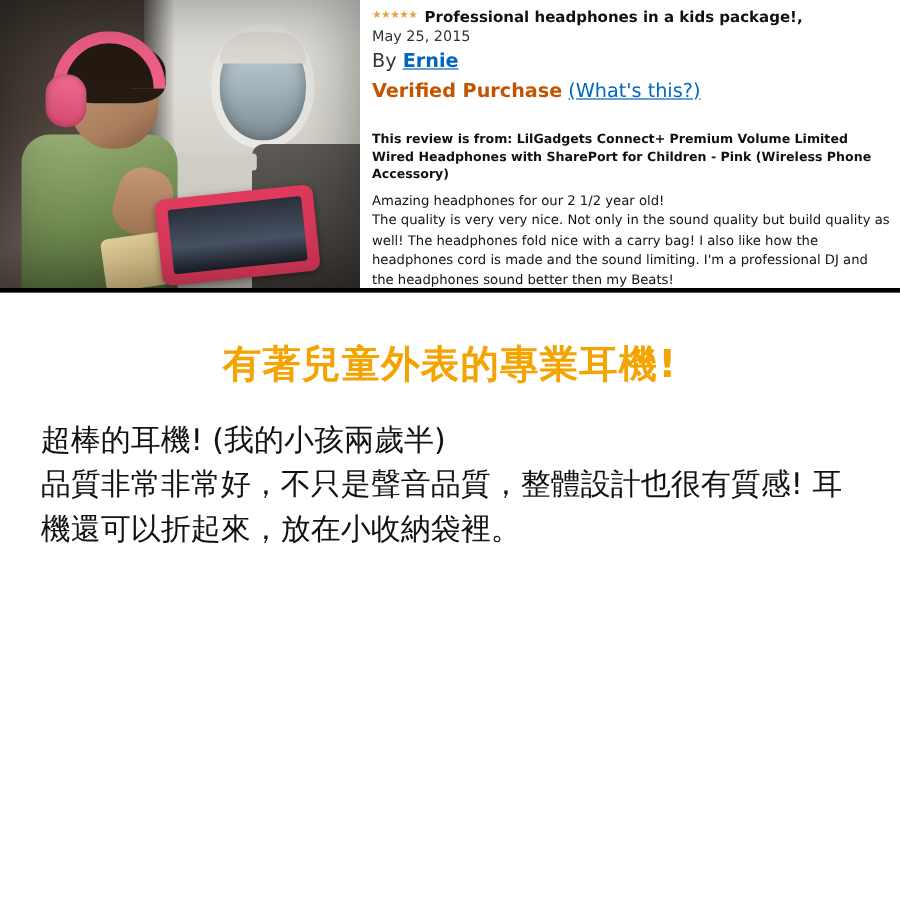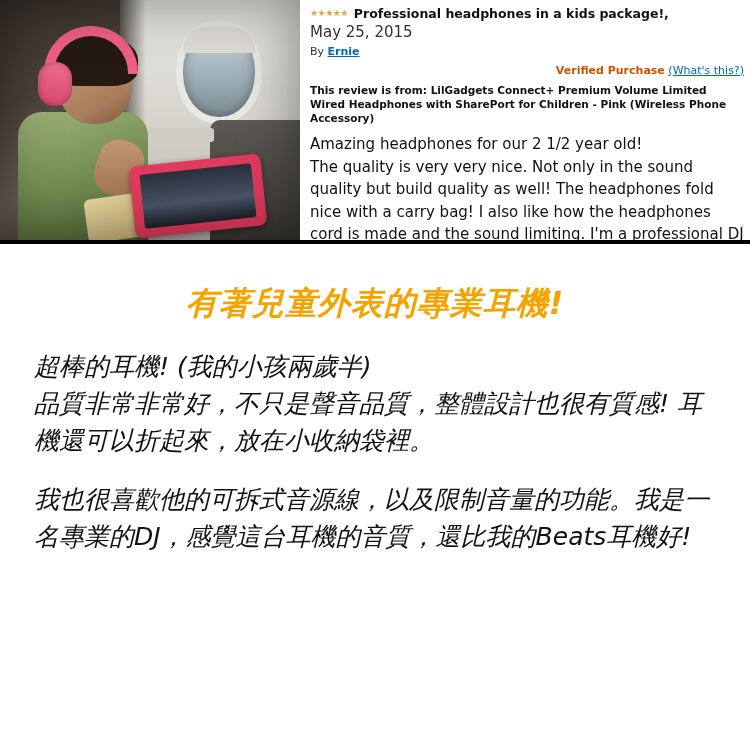--- a/index.html
+++ b/index.html
@@ -163,60 +163,59 @@
     line-height: 1;
     white-space: nowrap;
   }
   .review-title {
     font-size: 12.5px;
     font-weight: bold;
     color: #111111;
     line-height: 1.25;
   }
   .review-date {
-    font-size: 15px;
+    font-size: 12px;
     color: #333333;
     margin-top: 1px;
   }
   .review-by {
-    font-size: 11px;
+    font-size: 16px;
     color: #333333;
     margin-top: 4px;
   }
   .review-by a {
     color: #0066c0;
     text-decoration: underline;
     font-weight: bold;
   }
   .verified-row {
     margin-top: 6px;
-    font-size: 11px;
+    font-size: 16px;
     line-height: 1.3;
-    text-align: right;
   }
   .verified {
     color: #c45500;
     font-weight: bold;
   }
   .whats-this {
     color: #0066c0;
     text-decoration: underline;
     font-weight: normal;
   }
   .review-from {
-    margin-top: 5px;
+    margin-top: 23px;
     font-size: 10.5px;
     font-weight: bold;
     color: #111111;
     line-height: 1.35;
   }
   .review-from .label { color: #111111; }
   .review-body {
     margin-top: 8px;
-    font-size: 15px;
+    font-size: 11px;
     color: #111111;
     line-height: 1.5;
   }
   .review-body p { margin: 0; }
 
   
   .divider {
     position: absolute;
     left: 0;
     top: 240px;
@@ -227,21 +226,20 @@
 
   
   .translation {
     position: absolute;
     left: 0;
     top: 244px;
     width: 750px;
     height: 506px;
     background: #ffffff;
     padding: 26px 30px 0 30px;
-    font-style: italic;
   }
   .trans-heading {
     text-align: center;
     color: #f5a300;
     font-size: 32px;
     font-weight: bold;
     line-height: 1.2;
     margin: 14px 0 26px 0;
     letter-spacing: 1px;
   }
@@ -315,17 +313,16 @@
     </div>
   </div>
 
   <div class="divider"></div>
 
   <div class="translation">
     <div class="trans-heading">有著兒童外表的專業耳機!</div>
     <div class="trans-body">
       <p style="white-space: pre-line;">超棒的耳機! (我的小孩兩歲半)
 品質非常非常好，不只是聲音品質，整體設計也很有質感! 耳機還可以折起來，放在小收納袋裡。</p>
-      <p style="white-space: pre-line;">我也很喜歡他的可拆式音源線，以及限制音量的功能。我是一名專業的DJ，感覺這台耳機的音質，還比我的Beats耳機好!</p>
     </div>
   </div>
 
 </div>
 
 </body></html>

